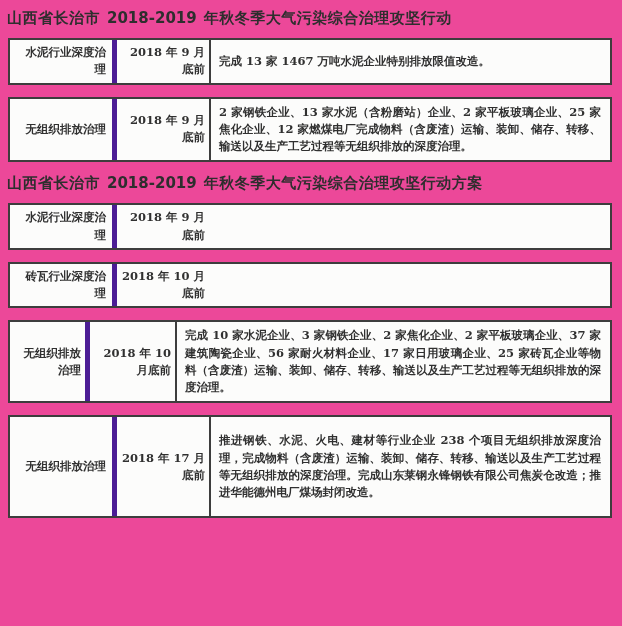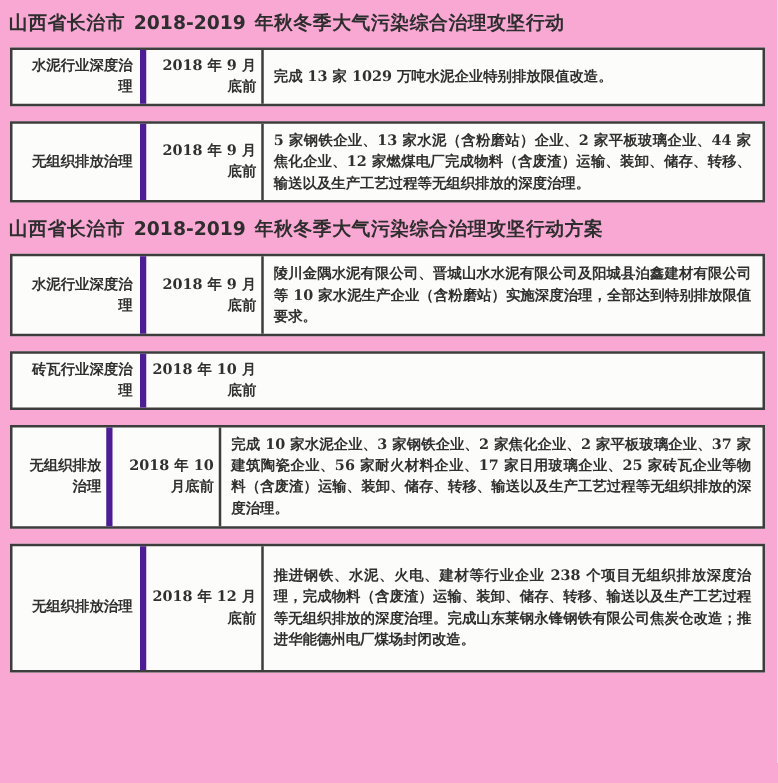--- a/index.html
+++ b/index.html
@@ -5,21 +5,21 @@
   html, body {
     margin: 0;
     padding: 0;
     background: #fbfbfa;
   }
   .page {
     width: 622px;
     height: 626px;
     box-sizing: border-box;
     padding: 7px 9px 3px 7px;
-    background: #f9a8d4;
+    background: #ec4899;
     color: #333;
     font-family: "DejaVu Serif", "Liberation Serif", serif;
     overflow: hidden;
   }
   .section-title {
     font-size: 15px;
     font-weight: bold;
     color: #2e2e2e;
     margin: 2px 0 10px 0;
     letter-spacing: 0.5px;
@@ -74,35 +74,34 @@
 </head>
 <body>
 
 <div class="page">
 
   <div class="section">
     <h2 class="section-title"><span>山西省长治市</span><span class="num">2018-2019</span><span>年秋冬季大气污染综合治理攻坚行动</span></h2>
     <div class="tbl">
       <div class="cell c1">水泥行业深度治理</div>
       <div class="cell c2">2018 年 9 月底前</div>
-      <div class="cell c3">完成 13 家 1029 万吨水泥企业特别排放限值改造。</div>
+      <div class="cell c3">完成 13 家 1467 万吨水泥企业特别排放限值改造。</div>
     </div>
     <div class="tbl">
       <div class="cell c1">无组织排放治理</div>
       <div class="cell c2">2018 年 9 月底前</div>
-      <div class="cell c3">5 家钢铁企业、13 家水泥（含粉磨站）企业、2 家平板玻璃企业、44 家焦化企业、12 家燃煤电厂完成物料（含废渣）运输、装卸、储存、转移、输送以及生产工艺过程等无组织排放的深度治理。</div>
+      <div class="cell c3">2 家钢铁企业、13 家水泥（含粉磨站）企业、2 家平板玻璃企业、25 家焦化企业、12 家燃煤电厂完成物料（含废渣）运输、装卸、储存、转移、输送以及生产工艺过程等无组织排放的深度治理。</div>
     </div>
   </div>
 
   <div class="section">
     <h2 class="section-title"><span>山西省长治市</span><span class="num">2018-2019</span><span>年秋冬季大气污染综合治理攻坚行动方案</span></h2>
     <div class="tbl">
       <div class="cell c1">水泥行业深度治理</div>
       <div class="cell c2">2018 年 9 月底前</div>
-      <div class="cell c3">陵川金隅水泥有限公司、晋城山水水泥有限公司及阳城县泊鑫建材有限公司等 10 家水泥生产企业（含粉磨站）实施深度治理，全部达到特别排放限值要求。</div>
     </div>
   </div>
 
   <div class="section">
     <div class="tbl">
       <div class="cell c1">砖瓦行业深度治理</div>
       <div class="cell c2">2018 年 10 月底前</div>
     </div>
   </div>
 
@@ -110,18 +109,18 @@
     <div class="tbl narrow">
       <div class="cell c1">无组织排放治理</div>
       <div class="cell c2">2018 年 10 月底前</div>
       <div class="cell c3">完成 10 家水泥企业、3 家钢铁企业、2 家焦化企业、2 家平板玻璃企业、37 家建筑陶瓷企业、56 家耐火材料企业、17 家日用玻璃企业、25 家砖瓦企业等物料（含废渣）运输、装卸、储存、转移、输送以及生产工艺过程等无组织排放的深度治理。</div>
     </div>
   </div>
 
   <div class="section">
     <div class="tbl tall">
       <div class="cell c1">无组织排放治理</div>
-      <div class="cell c2">2018 年 12 月底前</div>
+      <div class="cell c2">2018 年 17 月底前</div>
       <div class="cell c3">推进钢铁、水泥、火电、建材等行业企业 238 个项目无组织排放深度治理，完成物料（含废渣）运输、装卸、储存、转移、输送以及生产工艺过程等无组织排放的深度治理。完成山东莱钢永锋钢铁有限公司焦炭仓改造；推进华能德州电厂煤场封闭改造。</div>
     </div>
   </div>
 
 </div>
 
 </body></html>

